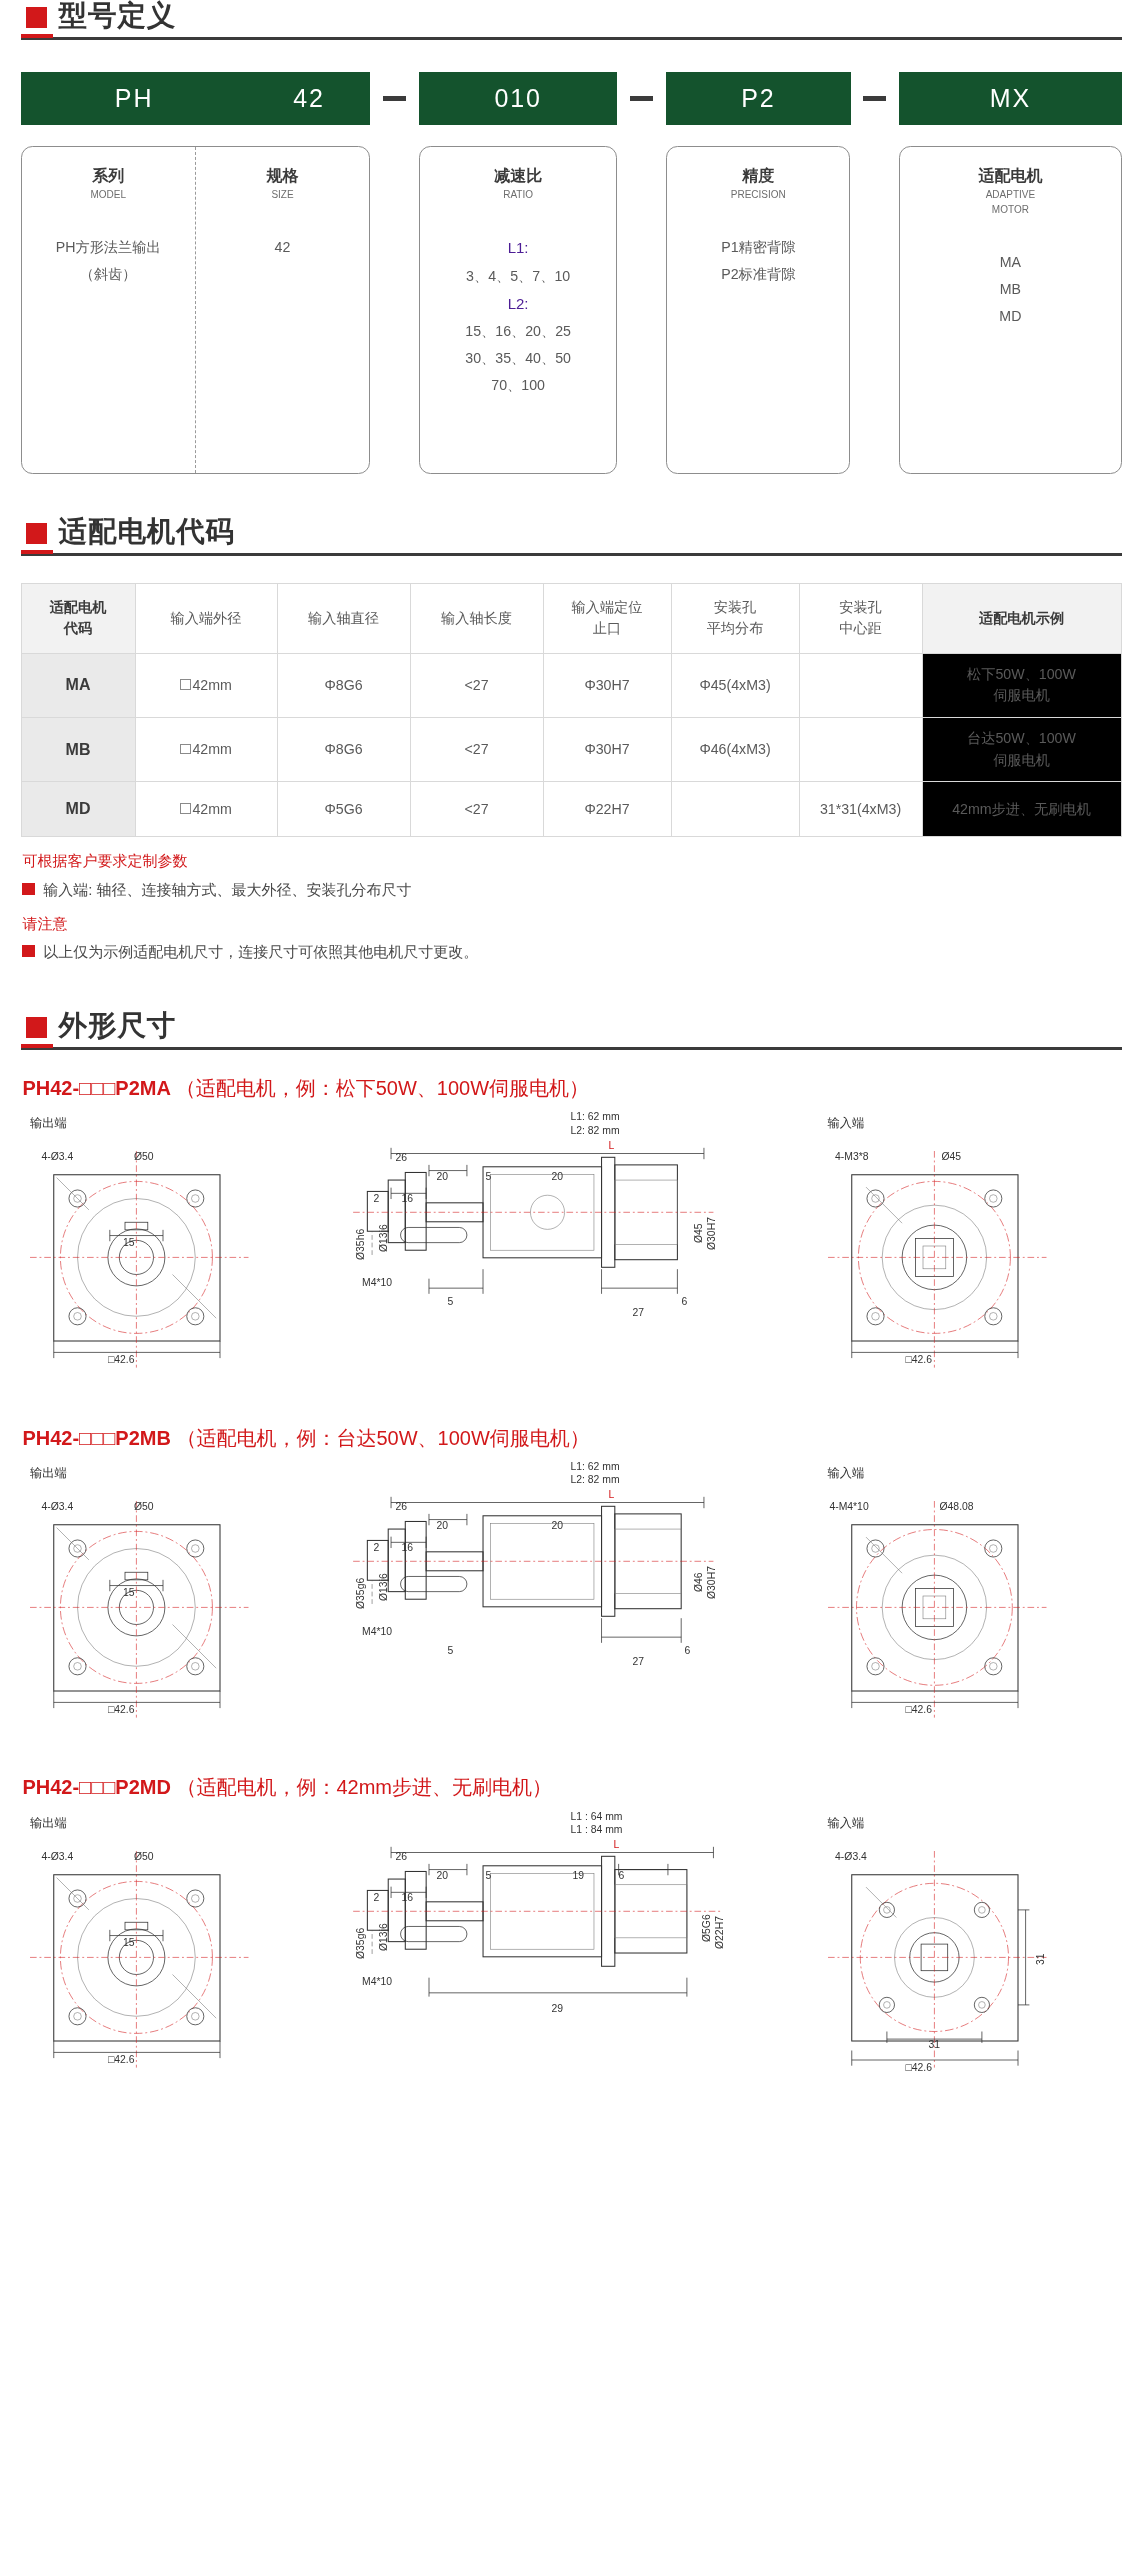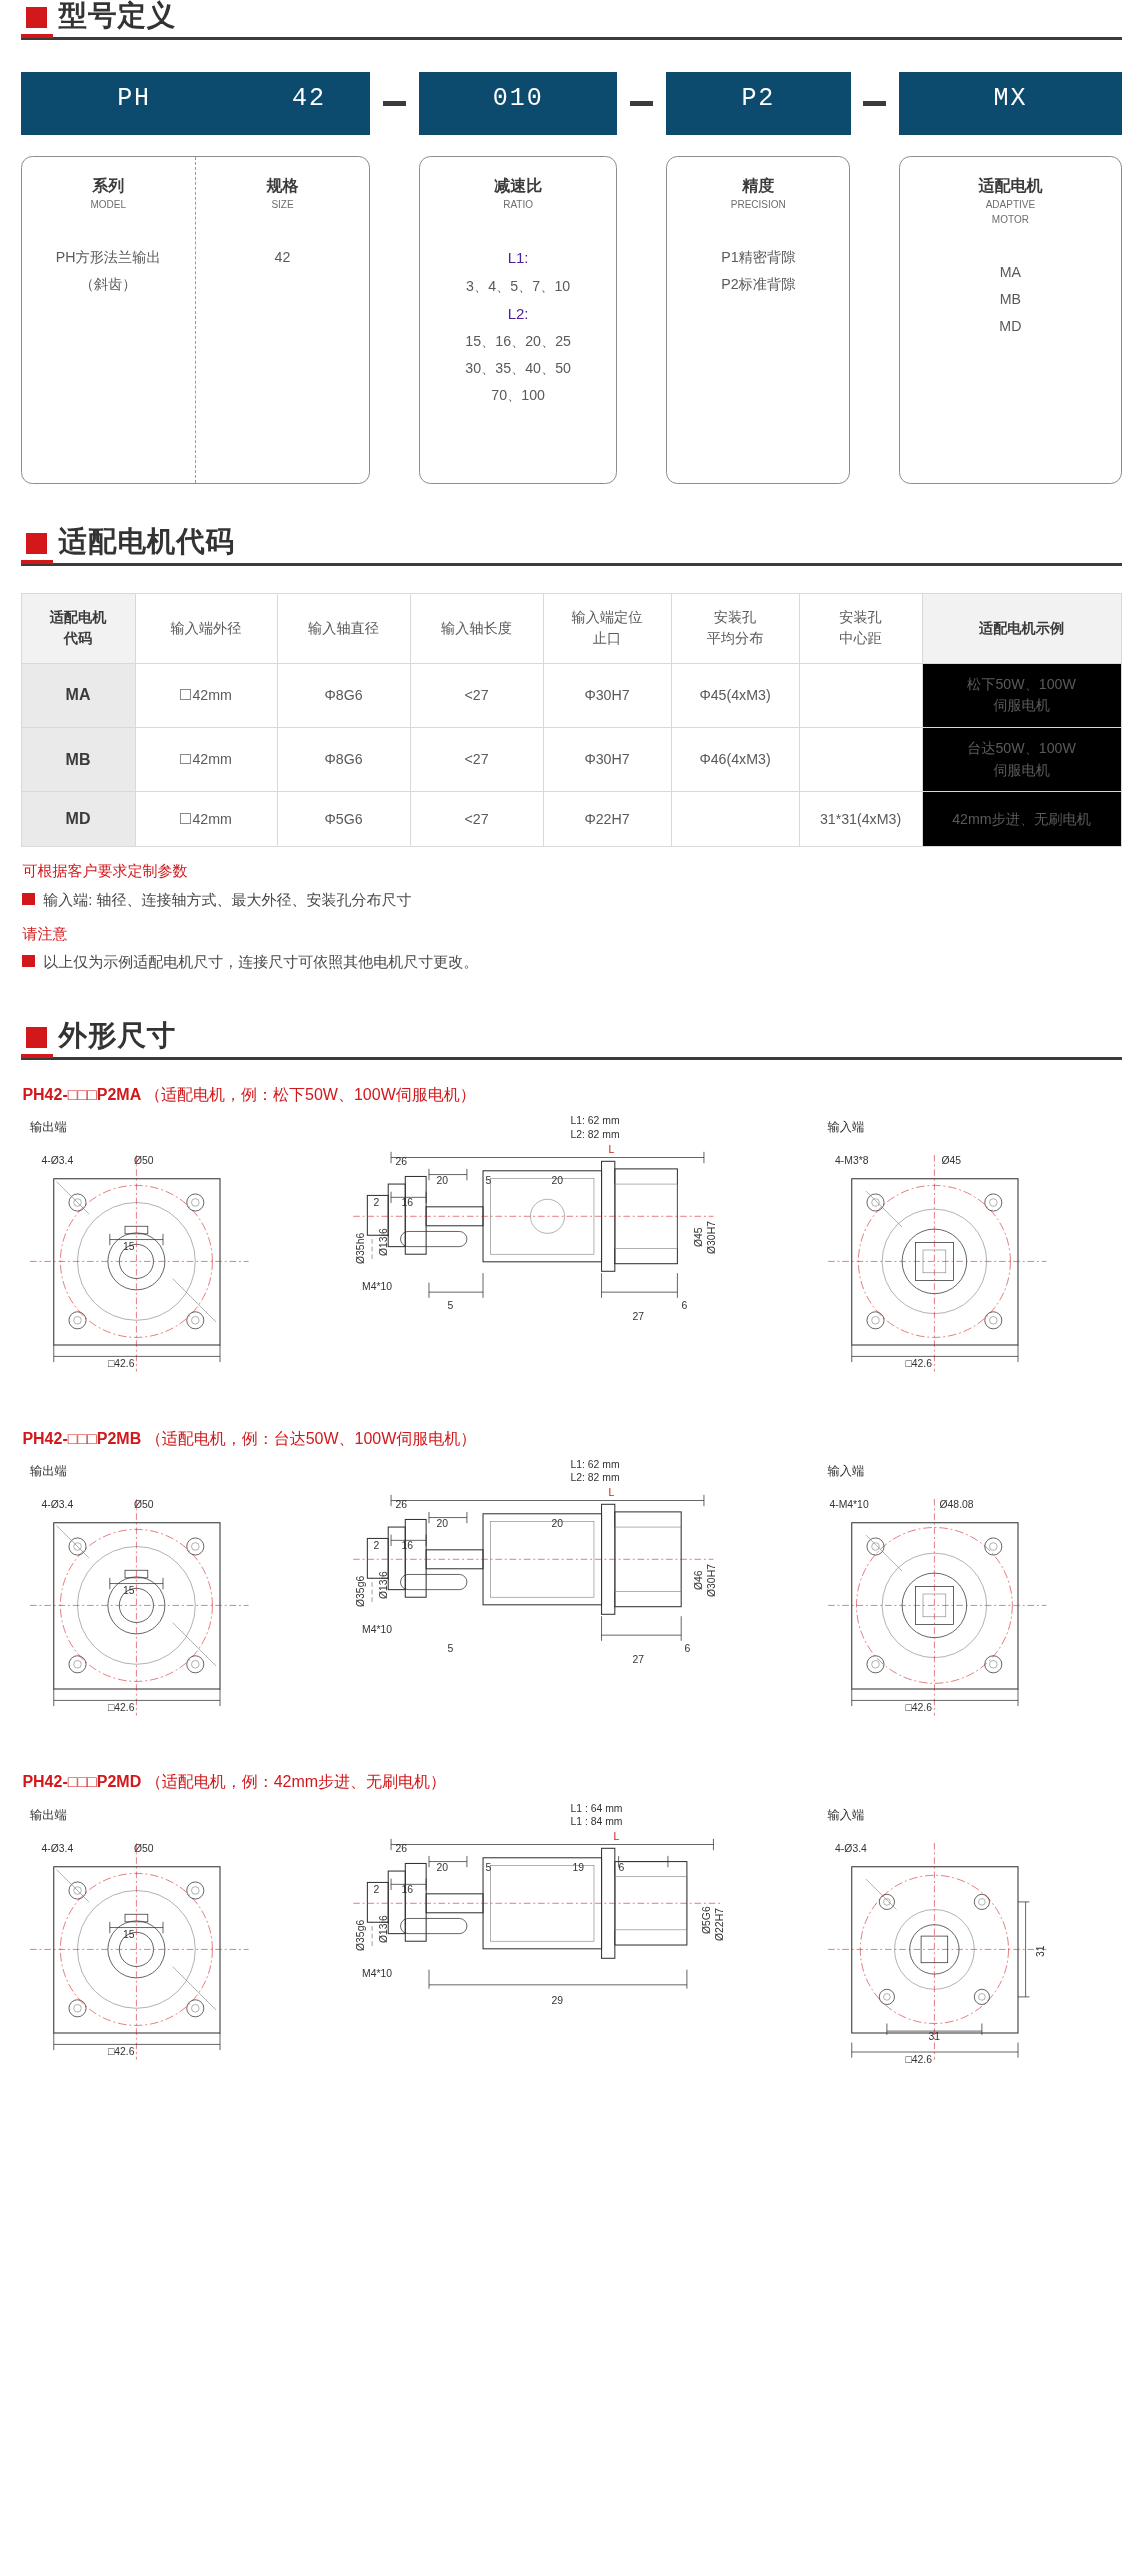--- a/index.html
+++ b/index.html
@@ -39,23 +39,23 @@
   }
   .sec-head h2 {
     margin: 0; font-size: 28.5px; font-weight: 700; color: #333;
     letter-spacing: 0.9px; line-height: 1.1;
   }
 
   
   .model-banner { display: flex; align-items: stretch; margin-top: 32px; }
   .mb-cell { position: relative; display:flex; flex-direction: column; }
   .mb-chip {
-    background: #0c4a6e; color: #fff; text-align: center;
+    background: #14532d; color: #fff; text-align: center;
     font-size: 25px; letter-spacing: 1.9px;
-    height: 63px; line-height: 53px; font-weight: 400; font-family: Liberation Mono, monospace;
+    height: 53px; line-height: 53px; font-weight: 400;
   }
   .mb-dash {
     width: 49px; display: flex; align-items: center; justify-content: center;
   }
   .mb-dash span {
     display:block; width: 23px; height: 4.7px; background: #3b3b3b;
   }
 
   .model-desc { display: flex; align-items: stretch; margin-top: 21px; }
   .desc-box {
@@ -89,21 +89,21 @@
   .mtable tbody tr { height: 55px; }
   .sqb { display:inline-block; width:10.4px; height:10.4px; border:1.3px solid #8a8a8a; margin-right:1.9px; position:relative; top:0px;}
 
   
   .notes { margin-top: 15px; }
   .note-title { color: #d2181a; font-size: 15px; font-weight: 400; margin: 13.3px 0 7.6px 1.9px; }
   .note-line { display:flex; align-items:flex-start; font-size: 15px; color: #4a4a4a; margin: 7.6px 0 7.6px 1.9px; line-height:1.5;}
   .note-line .bul { width: 12.3px; height: 12.3px; background: #d2181a; margin: 3.8px 8.5px 0 0; flex: 0 0 auto;}
 
   
-  .dim-title { color: #d2181a; font-size: 16px; font-weight: 700; margin: 25px 0 3.8px 1.9px; }
+  .dim-title { color: #d2181a; font-size: 20px; font-weight: 700; margin: 25px 0 3.8px 1.9px; }
   .dim-title .light { font-weight: 400; }
   .drawing-row { position: relative; height: 285px; margin-top: 5.7px; }
   .dw { position:absolute; }
   .cap { font-size: 12.3px; color: #333; text-align:left; }
   .lbl { position:absolute; font-size: 10.4px; color: #333; white-space: nowrap; }
   .lbl.red { color: #d2181a; }
   .lbl.rot { transform: rotate(-90deg); transform-origin: left top; }
   svg { display:block; overflow: visible;}
   .ln { stroke:#333; stroke-width:0.8; fill:none;}
   .ln2 { stroke:#333; stroke-width:1.1; fill:none;}

